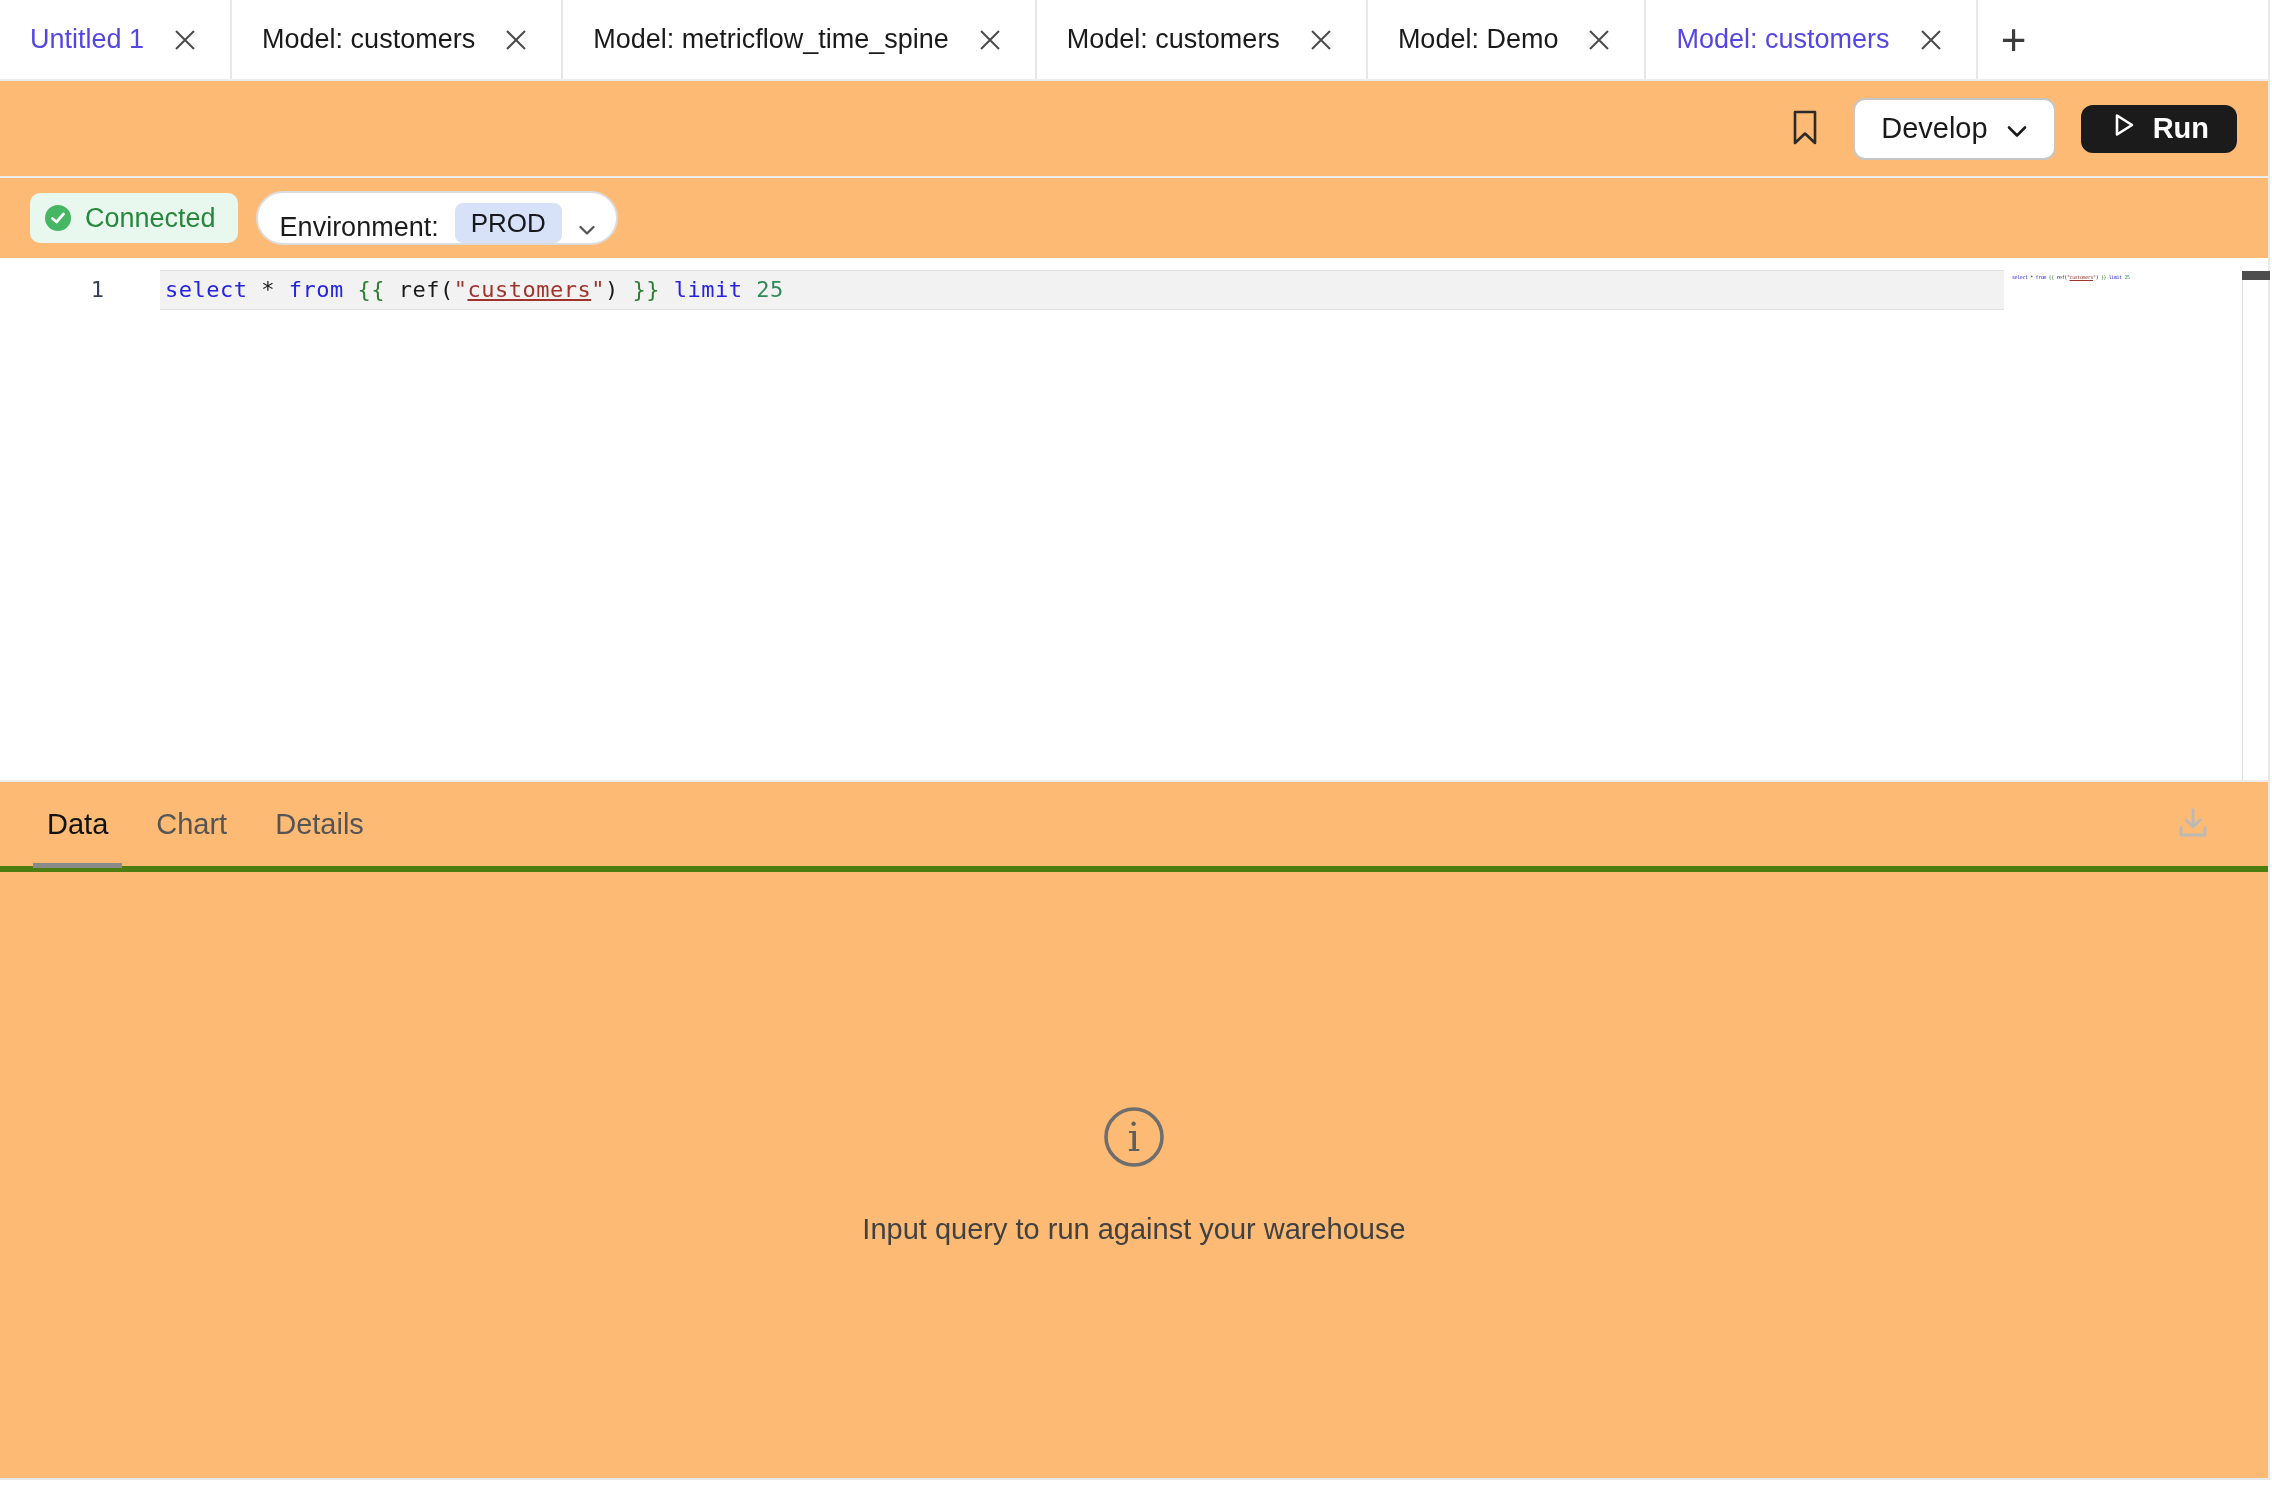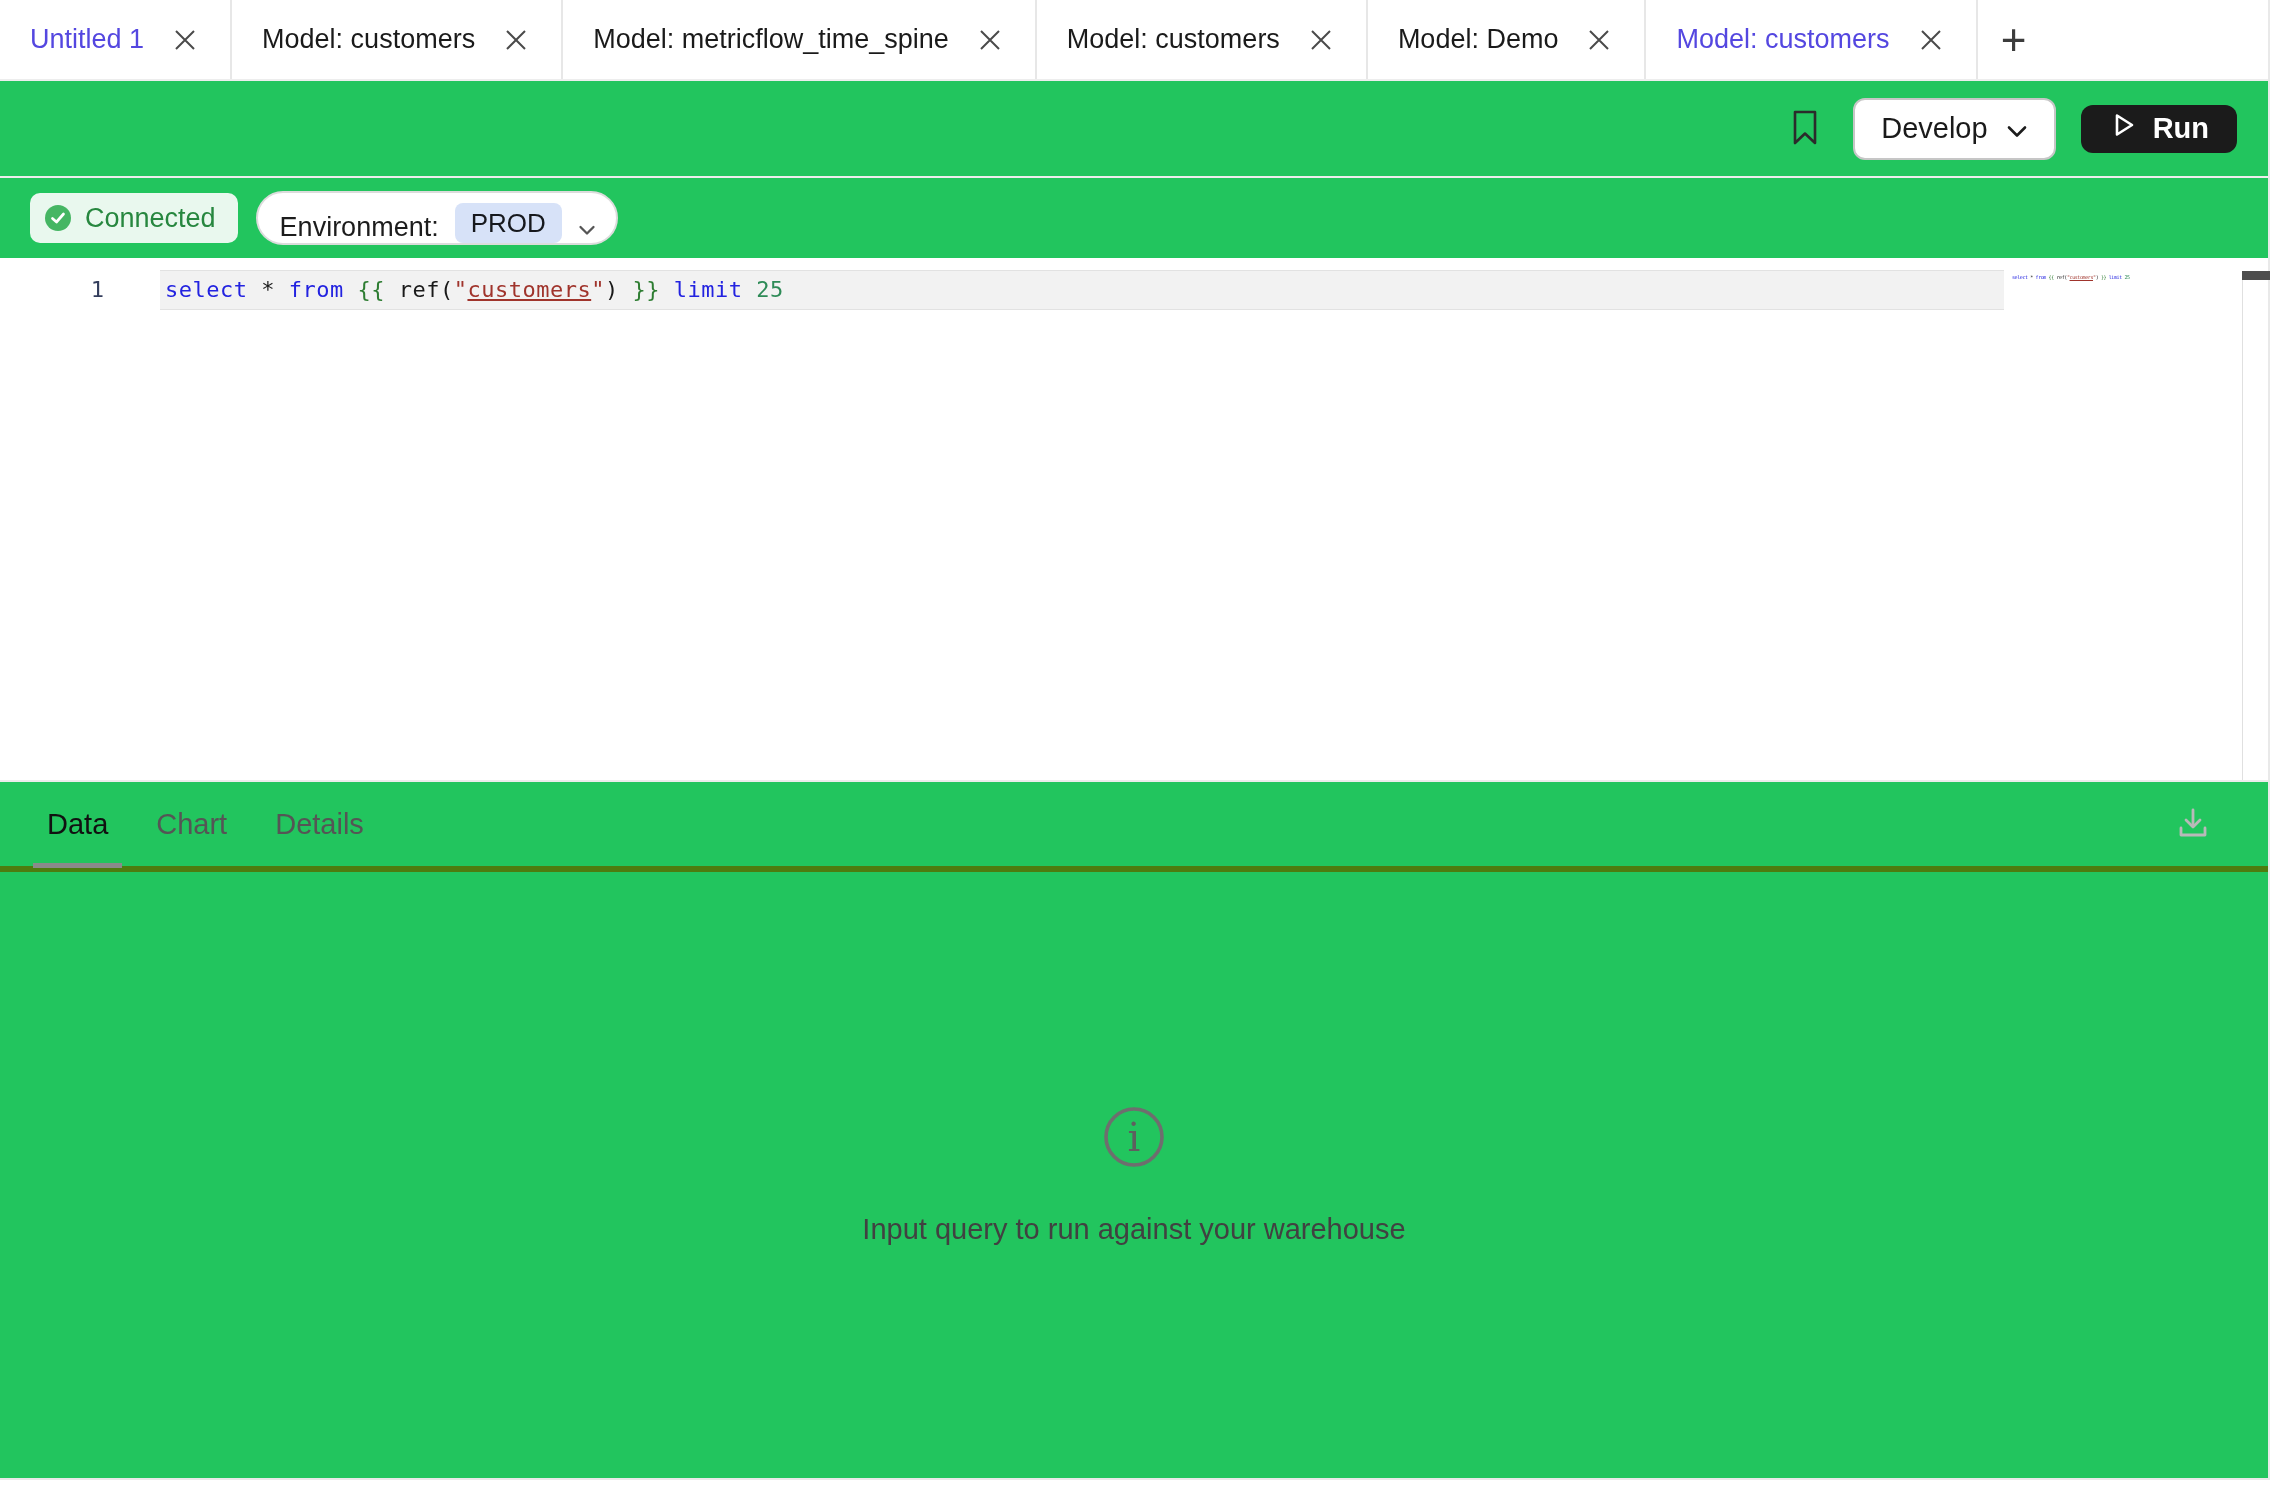--- a/index.html
+++ b/index.html
@@ -7,21 +7,21 @@
   body {
     width: 2272px; height: 1486px;
     font-family: "Liberation Sans", sans-serif;
     color: #1a1a1a;
     overflow: hidden;
   }
   .app {
     width: 2270px; height: 1480px;
     border-right: 2px solid #e9e9e9;
     display: flex; flex-direction: column;
-    background: #22c55e;
+    background: #fdba74;
   }
 
   
   .tabbar {
     height: 81px; flex: 0 0 81px;
     display: flex; align-items: stretch;
     border-bottom: 2px solid #ededed;
     background: #fff;
   }
   .tab {

